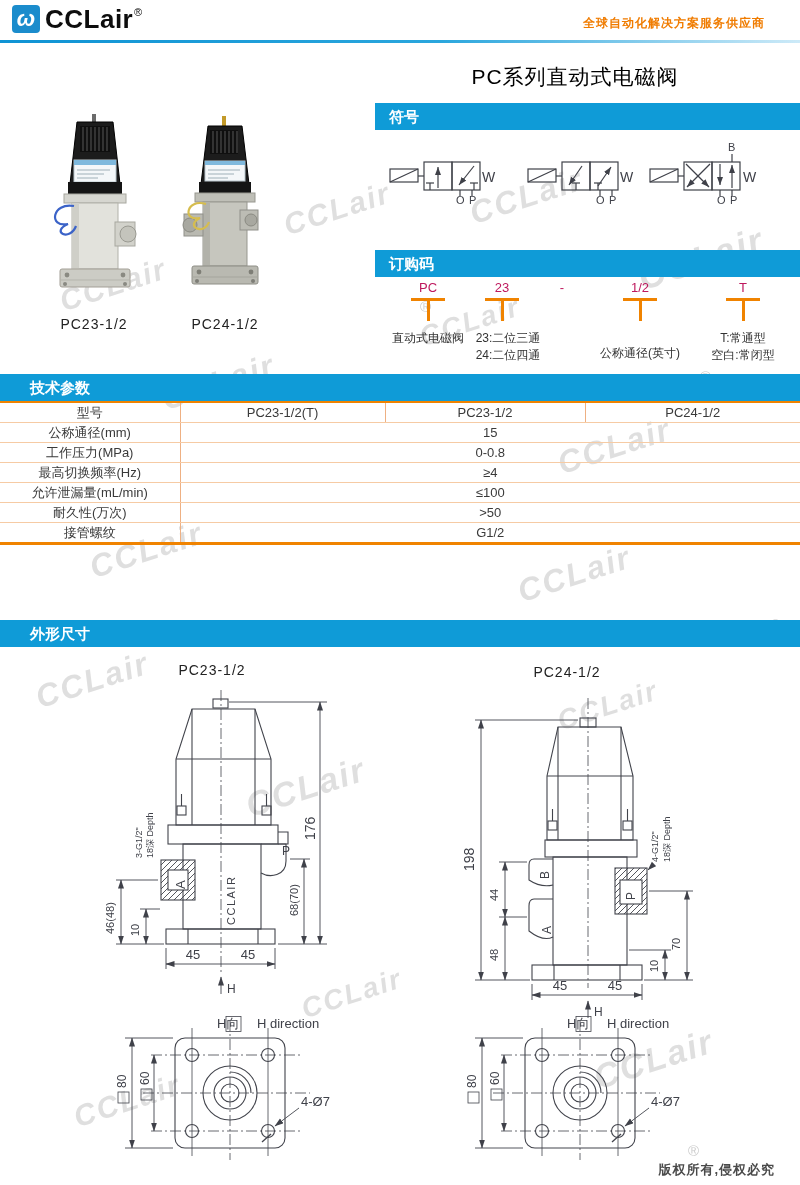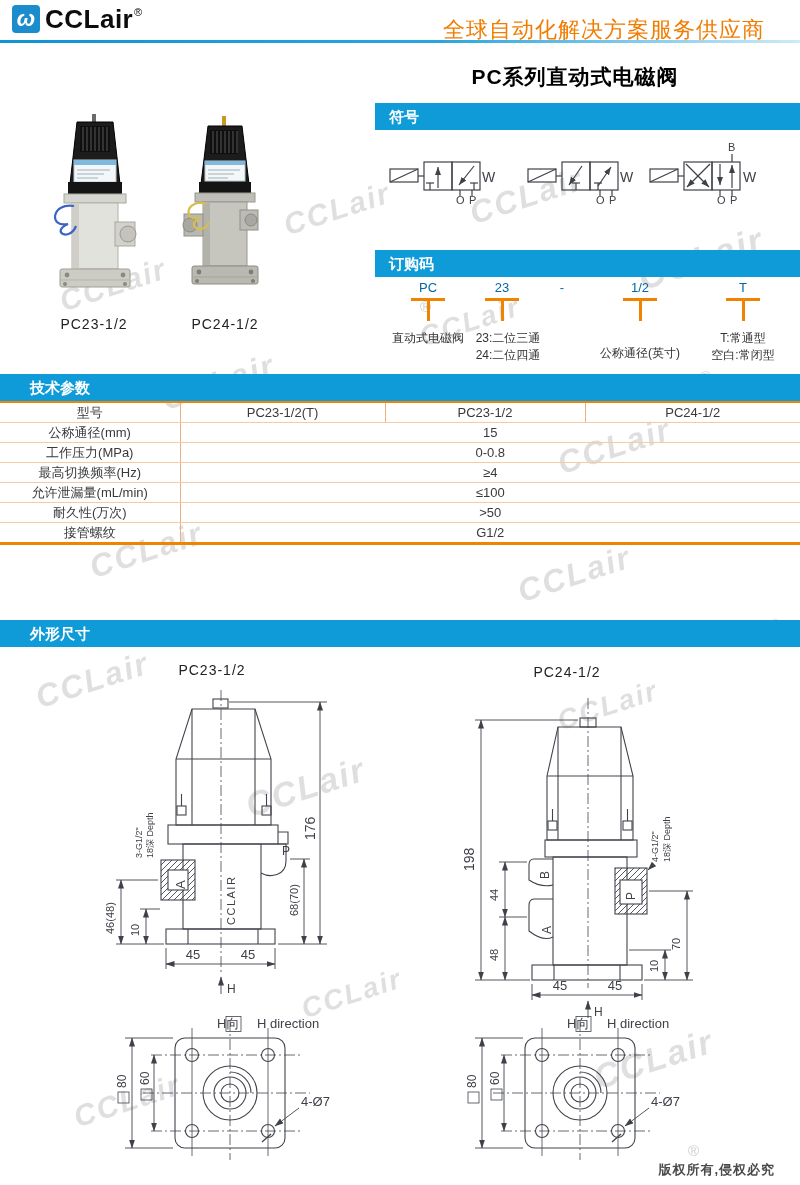--- a/index.html
+++ b/index.html
@@ -5,36 +5,36 @@
   html,body{margin:0;padding:0;background:#fff;}
   .page{position:relative;width:800px;height:1185px;background:#ffffff;overflow:hidden;
         font-family:"Liberation Sans","DejaVu Sans",sans-serif;color:#333;}
 
   
   .logo-box{position:absolute;left:12px;top:5px;width:28px;height:28px;background:#1b8ccc;border-radius:4px;
             display:flex;align-items:center;justify-content:center;}
   .logo-mark{color:#fff;font-size:22px;font-weight:bold;font-style:italic;line-height:28px;}
   .logo-text{position:absolute;left:45px;top:4px;font-size:26px;font-weight:bold;color:#0d0d0d;letter-spacing:0.5px;}
   .logo-reg{position:absolute;left:134px;top:6px;font-size:11px;color:#0d0d0d;}
-  .tagline{position:absolute;right:35px;top:15px;font-size:22px;font-weight:normal;color:#f07c00;letter-spacing:1px;}
+  .tagline{position:absolute;right:35px;top:15px;font-size:12px;font-weight:bold;color:#f07c00;letter-spacing:1px;}
   .hdr-rule{position:absolute;left:0;top:40px;width:800px;height:3px;
             background:linear-gradient(90deg,#0f93d4 0%,#2aa6dd 55%,#cdeaf8 100%);}
 
   .page-title{position:absolute;left:350px;top:63px;width:450px;text-align:center;
-              font-size:21px;font-weight:bold;color:#000;letter-spacing:1px;}
+              font-size:21px;font-weight:normal;color:#000;letter-spacing:1px;}
 
   .banner{position:absolute;background:#0f9bd7;color:#fff;font-size:15px;font-weight:bold;
           height:27px;line-height:27px;padding-left:14px;box-sizing:border-box;}
   .banner.right-col{left:375px;width:425px;}
   .banner.full{left:0;width:800px;padding-left:30px;}
 
   .plabel{position:absolute;top:316px;font-size:14px;letter-spacing:1px;color:#222;text-align:center;width:120px;}
 
   
-  .oc-code{position:absolute;top:280px;width:80px;text-align:center;font-size:13px;color:#0369a1;}
+  .oc-code{position:absolute;top:280px;width:80px;text-align:center;font-size:13px;color:#be185d;}
   .tee{position:absolute;top:298px;width:34px;}
   .tee .bar{height:3px;background:#f08300;}
   .tee .stem{width:3px;height:20px;background:#f08300;margin:0 auto;}
   .oc-desc{position:absolute;width:150px;text-align:center;font-size:12px;color:#333;}
 
   
   .techwrap{position:absolute;left:0;top:374px;width:800px;}
   .techwrap table{width:800px;border-collapse:collapse;table-layout:fixed;
                   border-top:2px solid #f08300;border-bottom:3px solid #f08300;}
   .techwrap td{height:19px;font-size:13px;text-align:center;color:#3a3a3a;

